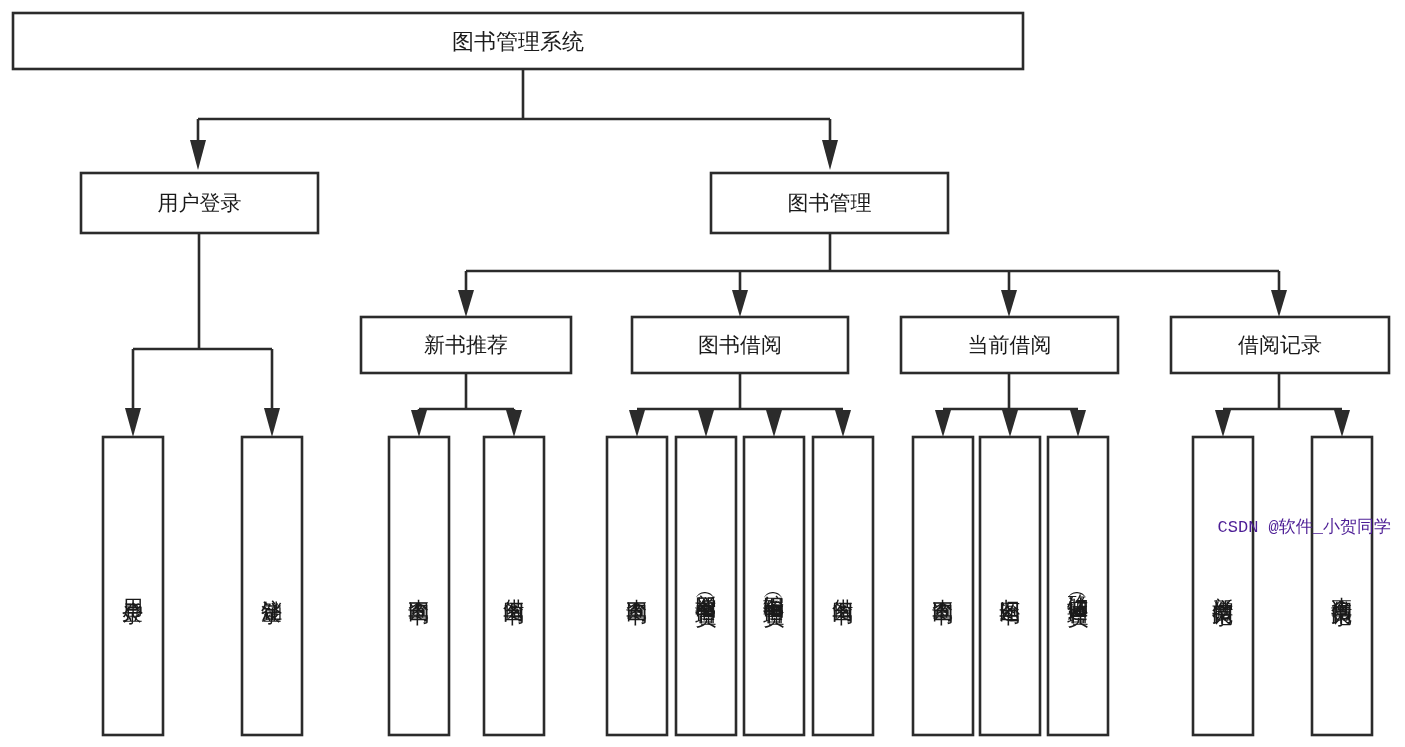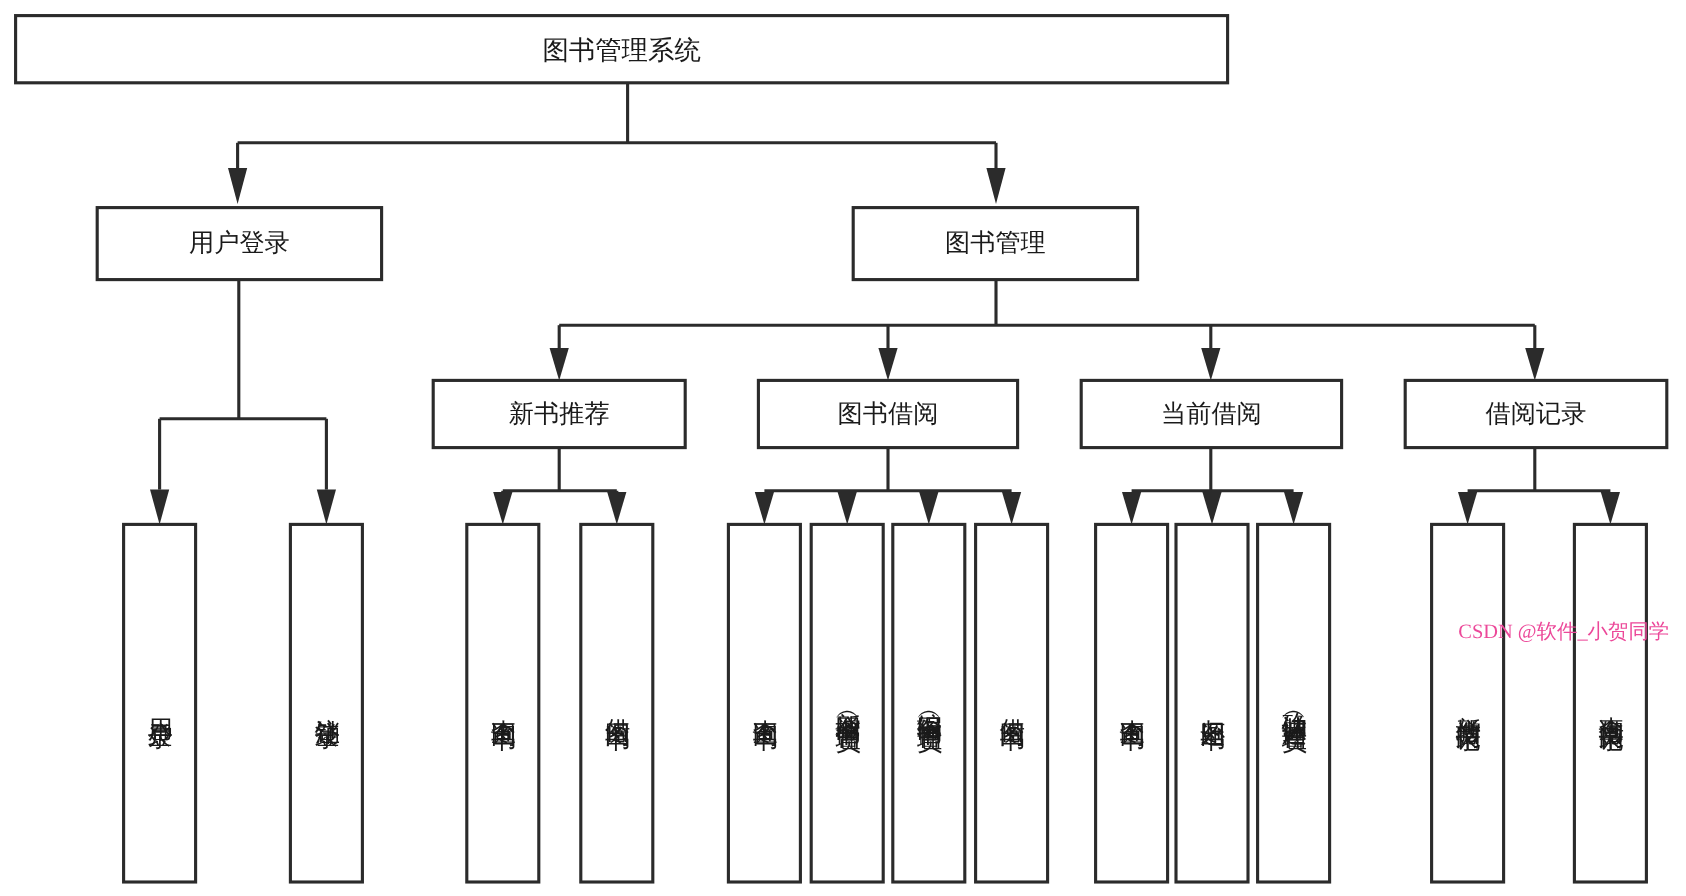--- a/index.html
+++ b/index.html
@@ -64,23 +64,23 @@
     align-items: center;
     justify-content: center;
     text-align: center;
     white-space: nowrap;
     user-select: none;
   }
   .watermark {
     position: absolute;
     right: 14px;
     bottom: 6px;
-    font-family: Liberation Serif, serif;
+    font-family: Liberation Mono, monospace;
     font-size: 17px;
-    color: #ec4899;
+    color: #4c1d95;
     white-space: nowrap;
     user-select: none;
   }
 </style>
 </head>
 <body>
 
 <div id="diagram-root">
 
   <svg class="canvas" viewBox="0 0 1405 747" xmlns="http://www.w3.org/2000/svg">

